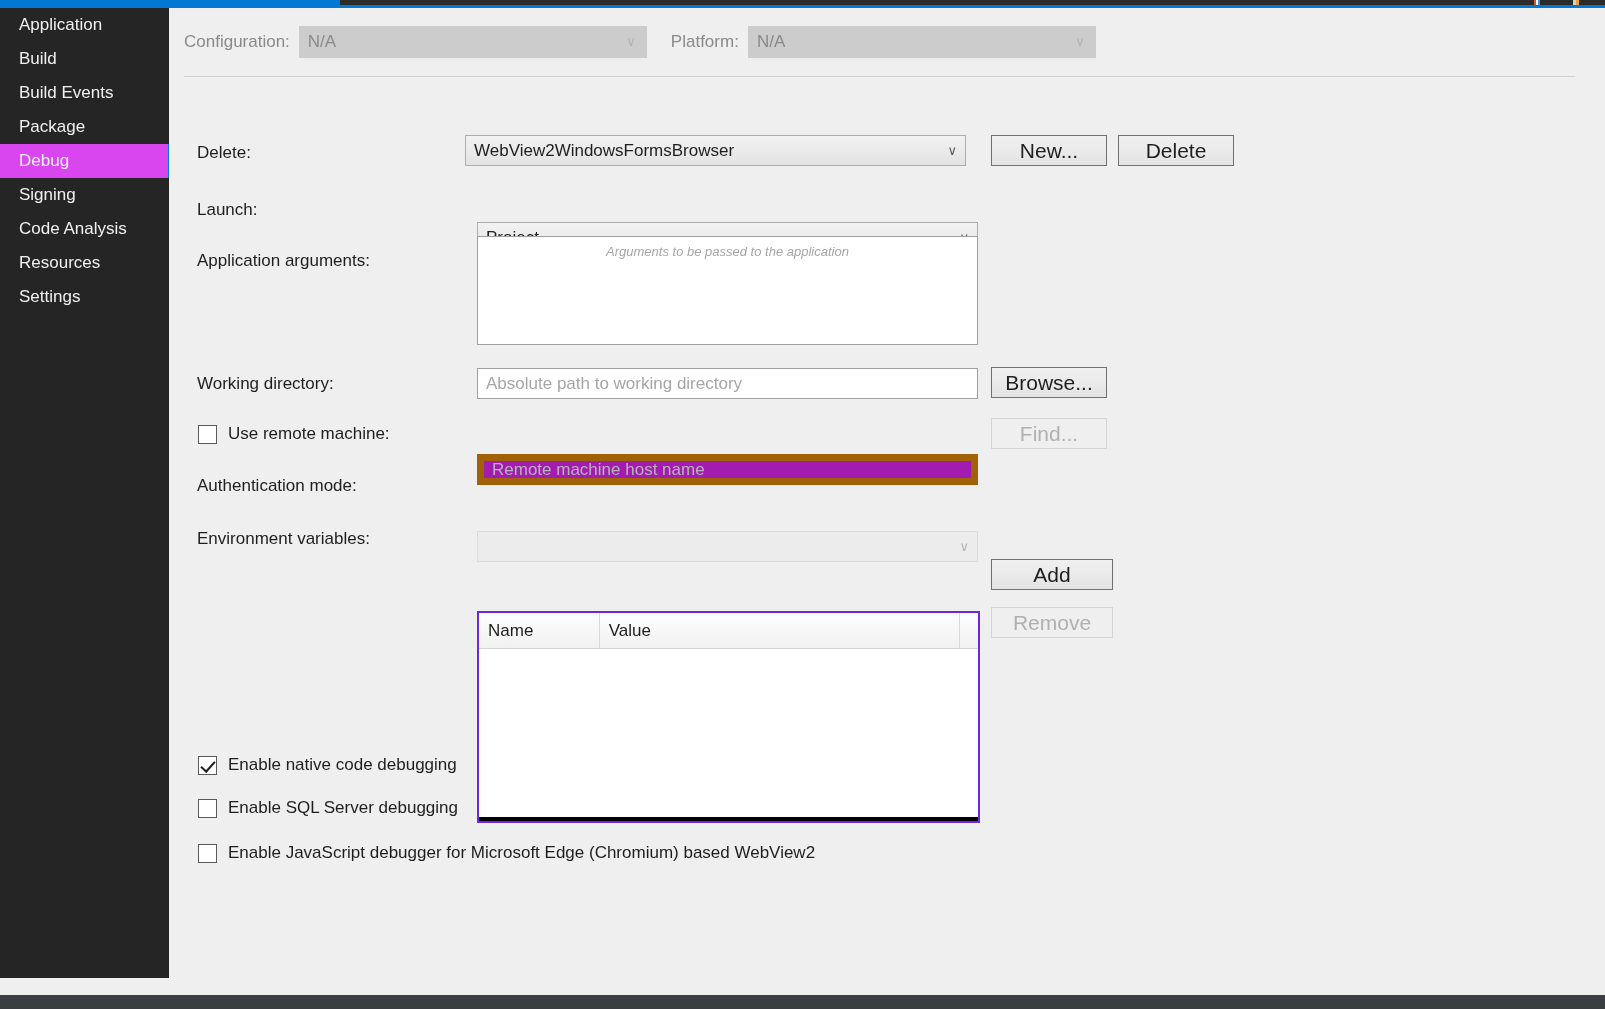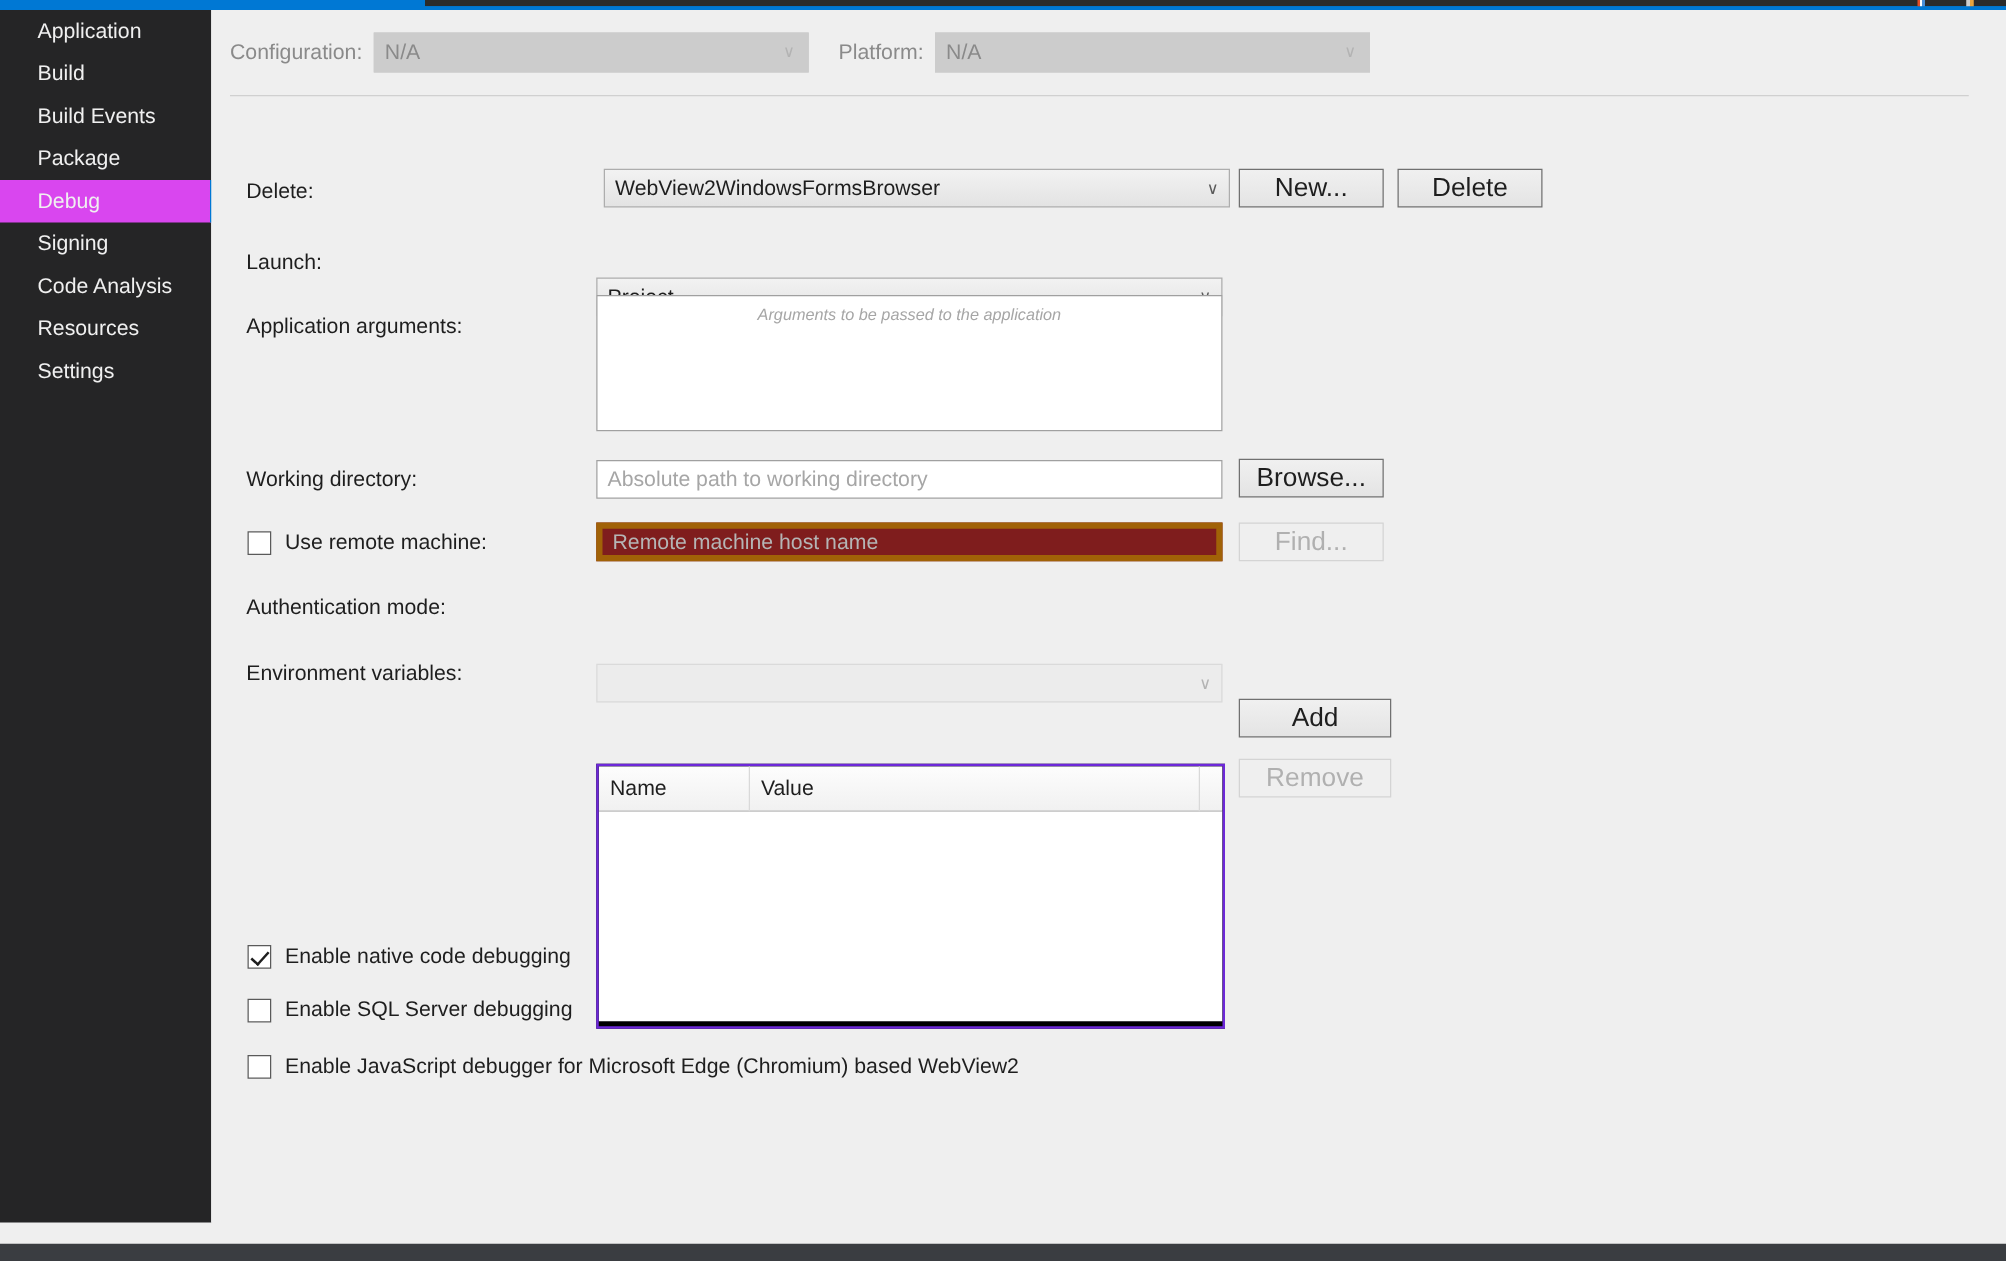--- a/index.html
+++ b/index.html
@@ -46,21 +46,21 @@
   
   .sidebar {
     position: absolute; left: 0; top: 8px;
     width: 169px; height: 970px;
     background: #252526;
   }
   .side-item {
     position: relative;
     height: 34px;
     line-height: 34px;
-    padding-left: 30px;
+    padding-left: 19px;
     color: #f0f0f0;
     font-size: 17px;
     white-space: nowrap;
     cursor: default;
   }
   .side-item.selected {
     background: #d946ef;
     width: 169px;
   }
   .side-item.selected::after {
@@ -145,21 +145,21 @@
   .txt {
     height: 31px;
     background: #ffffff;
     border: 1px solid #a0a0a0;
     font-size: 17px;
     padding: 0 8px;
     display: flex; align-items: center;
     color: #1e1e1e;
   }
   .txt.ph { color: #a6a6a6; }
-  .txt.disabled { background: #7f1d1d; border: 5px solid #a16207; color: #b5b5b5; }
+  .txt.disabled { background: #a21caf; border: 7px solid #a16207; color: #b5b5b5; margin-top: 36px; }
 
   .area {
     background: #ffffff;
     border: 1px solid #a0a0a0;
     font-size: 13px;
     padding: 7px 9px;
     color: #a6a6a6;
     font-style: italic;
     line-height: 1.25;
     overflow: hidden;
@@ -284,21 +284,21 @@
         <span>N/A</span>
         <span class="chev chev-glyph muted">∨</span>
       </div>
     </div>
 
     <div class="hrule"></div>
 
     <div class="form">
 
       <div class="lbl" style="left:28px; top:135px;">Delete:</div>
-      <div class="ctrl combo" style="left:314px; top:127px; width:501px;">
+      <div class="ctrl combo" style="left:296px; top:127px; width:501px;">
         <span>WebView2WindowsFormsBrowser</span>
         <span class="chev chev-glyph">∨</span>
       </div>
       <div class="ctrl btn" style="left:822px; top:127px; width:116px;">New...</div>
       <div class="ctrl btn" style="left:949px; top:127px; width:116px;">Delete</div>
 
       <div class="lbl" style="left:28px; top:192px;">Launch:</div>
       <div class="ctrl combo" style="left:308px; top:183px; width:501px;">
         <span>Project</span>
         <span class="chev chev-glyph">∨</span>

